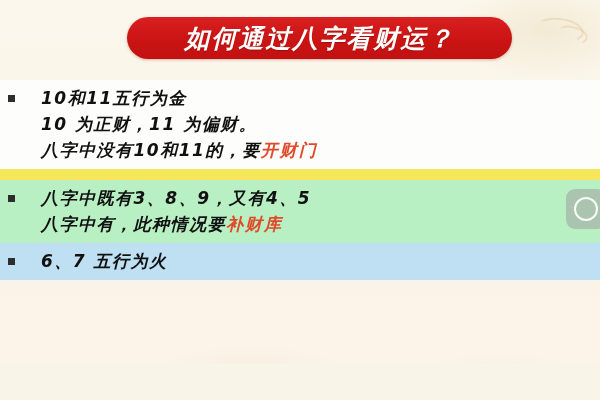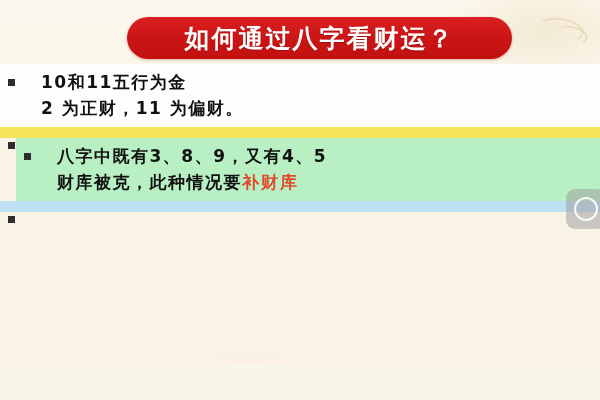--- a/index.html
+++ b/index.html
@@ -18,20 +18,21 @@
   #poster {
     position: relative;
     width: 600px;
     height: 364px;
     background:
       radial-gradient(ellipse 140px 70px at 545px 30px, rgba(226,205,160,0.30) 0%, rgba(226,205,160,0.0) 70%),
       radial-gradient(ellipse 160px 60px at 250px 388px, rgba(228,200,170,0.22) 0%, rgba(228,200,170,0.0) 72%),
       radial-gradient(ellipse 150px 55px at 500px 392px, rgba(228,200,170,0.22) 0%, rgba(228,200,170,0.0) 72%),
       linear-gradient(180deg, #fbf7ec 0%, #f9f3e6 55%, #fcf4e9 100%);
     overflow: hidden;
+    font-style: italic;
   }
 
   
   .cloud {
     position: absolute;
     border-radius: 50%;
     border: 2px solid rgba(215,185,150,0.35);
     border-bottom-color: transparent;
     border-left-color: transparent;
     pointer-events: none;
@@ -96,23 +97,23 @@
     line-height: 26px;
     letter-spacing: 1.5px;
     white-space: nowrap;
   }
   .em {
     color: #e0492a;
     font-weight: bold;
     letter-spacing: 2px;
   }
 
-  .block.white  { background: #fdfdfb; }
+  .block.white  { background: #fdfdfb; margin-top: 16px; }
   .block.yellow { background: #f5e65a; }
-  .block.green  { background: #b8f0c4; margin-left: 16px; }
+  .block.green  { background: #b8f0c4; }
   .block.blue   { background: #bfdff2; }
 
   
   #float-control {
     position: absolute;
     left: 566px;
     top: 189px;
     width: 40px;
     height: 40px;
     border-radius: 9px;
@@ -146,40 +147,46 @@
   </div>
 
   <div id="blocks">
 
     <div class="block white">
       <span class="bullet"></span>
       <div class="line">
         <span>10和11五行为金</span>
       </div>
       <div class="line">
-        <span>2  为正财，11  为偏财。</span>
+        <span>10  为正财，11  为偏财。</span>
+      </div>
+      <div class="line">
+        <span>八字中没有10和11的，要</span><span class="em">开财门</span>
       </div>
     </div>
 
     <div class="block yellow">
       <span class="bullet"></span>
     </div>
 
     <div class="block green">
       <span class="bullet"></span>
       <div class="line">
         <span>八字中既有3、8、9，又有4、5</span>
       </div>
       <div class="line">
-        <span>财库被克，此种情况要</span><span class="em">补财库</span>
+        <span>八字中有，此种情况要</span><span class="em">补财库</span>
       </div>
     </div>
 
     <div class="block blue">
       <span class="bullet"></span>
+      <div class="line">
+        <span>6、7  五行为火</span>
+      </div>
     </div>
 
   </div>
 
   <div id="float-control">
     <span class="ring"></span>
   </div>
 
 </div>
 

